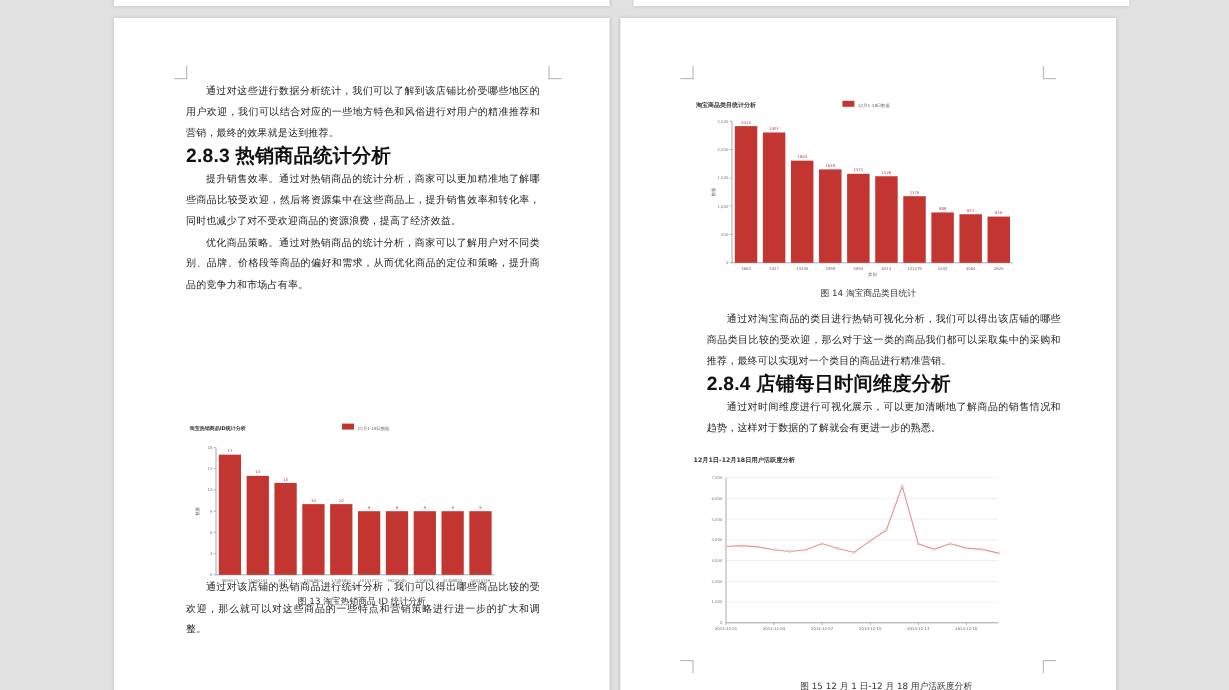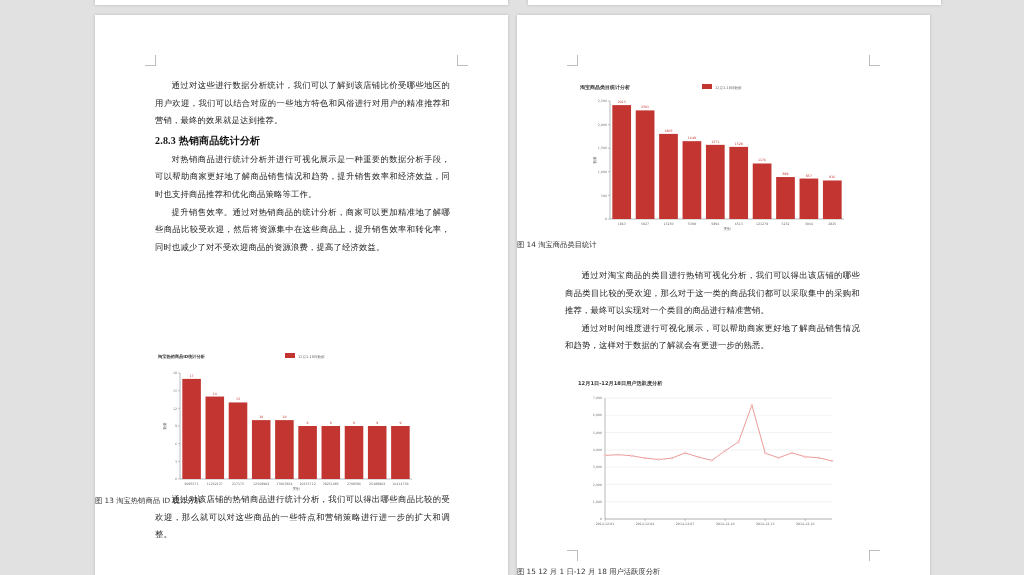--- a/index.html
+++ b/index.html
@@ -15,41 +15,41 @@
   }
   .page-prev-left { left:95px; top:-20px; width:413px; height:25px; }
   .page-prev-right { left:528px; top:-20px; width:413px; height:25px; }
   .page-left { left:95px; top:15px; width:413px; height:580px; }
   .page-right { left:517px; top:15px; width:413px; height:580px; }
   .corner { position:absolute; width:10px; height:10px; border-color:#bdbdbd; border-style:solid; border-width:0; }
   .c-tl { border-right-width:1px; border-bottom-width:1px; }
   .c-tr { border-left-width:1px; border-bottom-width:1px; }
   .c-bl { border-right-width:1px; border-top-width:1px; }
   .c-br { border-left-width:1px; border-top-width:1px; }
-  .textblock { position:absolute; left:60px; width:295px; font-size:8.3px; color:#222; line-height:17.6px; letter-spacing:0.2px;margin-top:10px;}
+  .textblock { position:absolute; left:60px; width:295px; font-size:8.3px; color:#222; line-height:17.6px; letter-spacing:0.2px;}
   .textblock p { margin:0; text-indent:2em; text-align:justify; }
-  .heading { font-family:Liberation Serif, serif; font-weight:bold; font-size:10px; color:#111; margin:1px 0 0 0; line-height:20px; }
-  .caption { position:absolute; font-size:7.3px; color:#333; text-align:left; }
+  .heading { font-family:Liberation Sans, sans-serif; font-weight:bold; font-size:16px; color:#111; margin:1px 0 0 0; line-height:20px; }
+  .caption { position:absolute; font-size:7.3px; color:#333; text-align:center; }
   svg text { font-family:"DejaVu Sans", sans-serif; }
 </style>
 </head>
 <body>
 
 <div class="page page-prev-left"></div>
 <div class="page page-prev-right"></div>
 
 <div class="page page-left">
   <div class="corner c-tl" style="left:50px;top:40px;"></div>
   <div class="corner c-tr" style="left:362px;top:40px;"></div>
 
   <div class="textblock" style="top:52px;">
     <p>通过对这些进行数据分析统计，我们可以了解到该店铺比价受哪些地区的用户欢迎，我们可以结合对应的一些地方特色和风俗进行对用户的精准推荐和营销，最终的效果就是达到推荐。</p>
     <div class="heading">2.8.3 热销商品统计分析</div>
-    <p>对热销商品进行统计分析并进行可视化展示是一种重要的数据分析手段，可以帮助商家更好地了解商品销售情况和趋势，提升销售效率和经济效益，同时也支持商品推荐和优化商品策略等工作。</p>
     <p>提升销售效率。通过对热销商品的统计分析，商家可以更加精准地了解哪些商品比较受欢迎，然后将资源集中在这些商品上，提升销售效率和转化率，同时也减少了对不受欢迎商品的资源浪费，提高了经济效益。</p>
+    <p>优化商品策略。通过对热销商品的统计分析，商家可以了解用户对不同类别、品牌、价格段等商品的偏好和需求，从而优化商品的定位和策略，提升商品的竞争力和市场占有率。</p>
   </div>
 
   <svg id="chart0" style="position:absolute;left:55px;top:330px;" width="270" height="148">
       <text x="8" y="13" font-size="4.2" font-weight="bold" fill="#333">淘宝热销商品ID统计分析</text>
       <rect x="135" y="8" width="10" height="5" fill="#c23531"></rect>
       <text x="148" y="13" font-size="3.5" fill="#666">12月1-18日数据</text>
       <line x1="30" y1="28" x2="30" y2="134" stroke="#6e7079" stroke-width="0.5"></line>
       <line x1="30" y1="134" x2="262" y2="134" stroke="#6e7079" stroke-width="0.5"></line>
       <line x1="28" y1="134" x2="30" y2="134" stroke="#6e7079" stroke-width="0.4"></line>
       <text x="27" y="135.2" font-size="3.2" fill="#777" text-anchor="end">0</text>
@@ -156,23 +156,24 @@
       <text x="236.89999999999998" y="99.5496" font-size="3.2" fill="#c23531" text-anchor="middle">857</text>
       <text x="236.89999999999998" y="148" font-size="3.2" fill="#666" text-anchor="middle">3064</text>
       <rect x="250.94" y="103.4848" width="18.72" height="38.5152" fill="#c23531"></rect>
       <text x="260.3" y="101.4848" font-size="3.2" fill="#c23531" text-anchor="middle">816</text>
       <text x="260.3" y="148" font-size="3.2" fill="#666" text-anchor="middle">2825</text>
       <text x="155" y="153" font-size="3.6" fill="#555" text-anchor="middle">类别</text>
       <text x="24" y="83" font-size="3.6" fill="#555" text-anchor="middle" transform="rotate(-90 24 83)">数量</text>
     </svg>
   <div class="caption" style="left:0;width:413px;top:225px;">图 14 淘宝商品类目统计</div>
 
-  <div class="textblock" style="top:242px;left:48px;">
+  <div class="textblock" style="top:242px;left:72px;">
     <p>通过对淘宝商品的类目进行热销可视化分析，我们可以得出该店铺的哪些商品类目比较的受欢迎，那么对于这一类的商品我们都可以采取集中的采购和推荐，最终可以实现对一个类目的商品进行精准营销。</p>
-    <p>通过对时间维度进行可视化展示，可以帮助商家更好地了解商品销售情况和趋势，这样对于数据的了解就会有更进一步的熟悉。</p>
+    <div class="heading">2.8.4 店铺每日时间维度分析</div>
+    <p>通过对时间维度进行可视化展示，可以更加清晰地了解商品的销售情况和趋势，这样对于数据的了解就会有更进一步的熟悉。</p>
   </div>
 
   <svg id="chart2" style="position:absolute;left:58px;top:360px;" width="265" height="160">
       <text x="3" y="10" font-size="5.2" font-weight="bold" fill="#333">12月1日-12月18日用户活跃度分析</text>
       <line x1="30" y1="144" x2="257" y2="144" stroke="#e6e6e6" stroke-width="0.5"></line>
       <text x="27" y="145.2" font-size="3.2" fill="#777" text-anchor="end">0</text>
       <line x1="30" y1="126.71428571428572" x2="257" y2="126.71428571428572" stroke="#e6e6e6" stroke-width="0.5"></line>
       <text x="27" y="127.91428571428573" font-size="3.2" fill="#777" text-anchor="end">1,000</text>
       <line x1="30" y1="109.42857142857143" x2="257" y2="109.42857142857143" stroke="#e6e6e6" stroke-width="0.5"></line>
       <text x="27" y="110.62857142857143" font-size="3.2" fill="#777" text-anchor="end">2,000</text>

